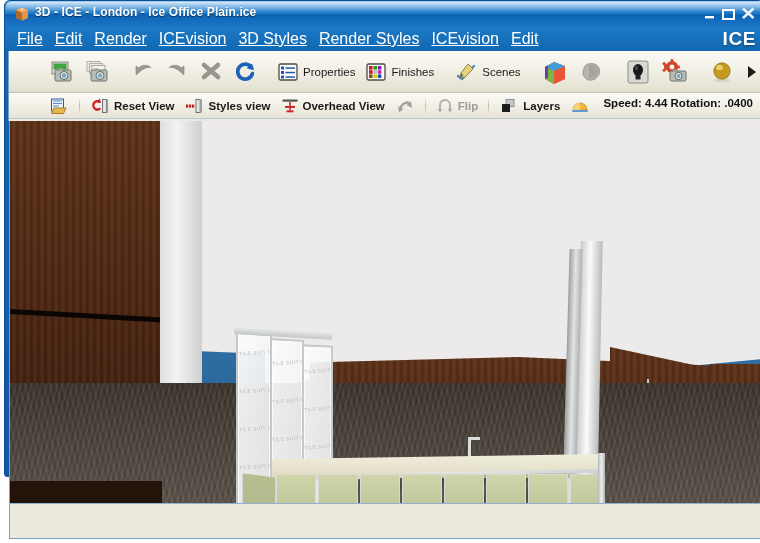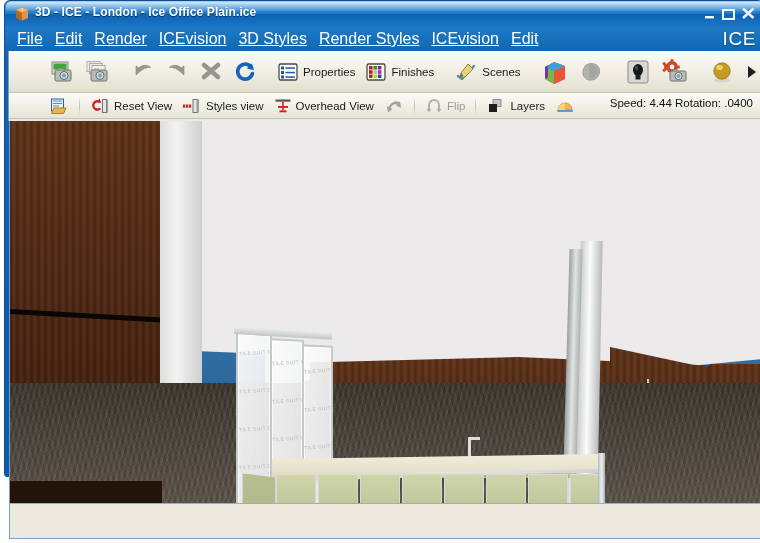--- a/index.html
+++ b/index.html
@@ -51,21 +51,21 @@
     background:linear-gradient(180deg,#1e7ac6 0%,#1872bd 40%,#1168b2 100%);
   }
   #menubar .menulist{
     position:absolute;left:6px;top:0;height:24px;display:flex;align-items:center;
   }
   .menuitem{
     font-size:16px;color:#ffffff;padding:3px 6px;white-space:nowrap;cursor:default;text-decoration:underline;
   }
   #ice-logo{
     position:absolute;right:9px;top:1px;
-    font-size:19px;font-weight:normal;color:#ffffff;
+    font-size:19px;font-weight:bold;color:#ffffff;
     letter-spacing:.6px;
     text-shadow:0 1px 2px rgba(0,0,0,.35);
   }
 
   
   #toolbars{
     position:absolute;left:3px;top:50px;width:754px;height:70px;
     background:#eceade;
     border-left:1px solid #7a9fc4;border-right:1px solid #7a9fc4;
     box-sizing:border-box;
@@ -76,20 +76,21 @@
     position:absolute;left:0;top:0;width:752px;height:42px;
     background:linear-gradient(180deg,#fbfaf6 0%,#f2f0e6 45%,#e6e3d4 92%,#dedbcc 100%);
     border-bottom:1px solid #c9c5b4;
     box-sizing:border-box;
   }
   #toolbar2{
     position:absolute;left:0;top:42px;width:752px;height:26px;
     background:linear-gradient(180deg,#fbfaf6 0%,#f2f0e6 50%,#e7e4d6 100%);
     border-bottom:1px solid #b9c6d4;
     box-sizing:border-box;
+    font-weight:bold;
   }
   .tbrow{position:relative;height:100%;display:flex;align-items:center;margin-left:31px;}
   .tbtn{
     display:flex;align-items:center;height:32px;padding:0 4px;
     border:1px solid transparent;border-radius:3px;cursor:default;
     white-space:nowrap;
   }
   #toolbar2 .tbtn{height:22px;}
   .tbtn .lbl{font-size:11.5px;color:#1a1a1a;margin-left:4px;}
   .tbtn.disabled .lbl{color:#9d9d96;}

